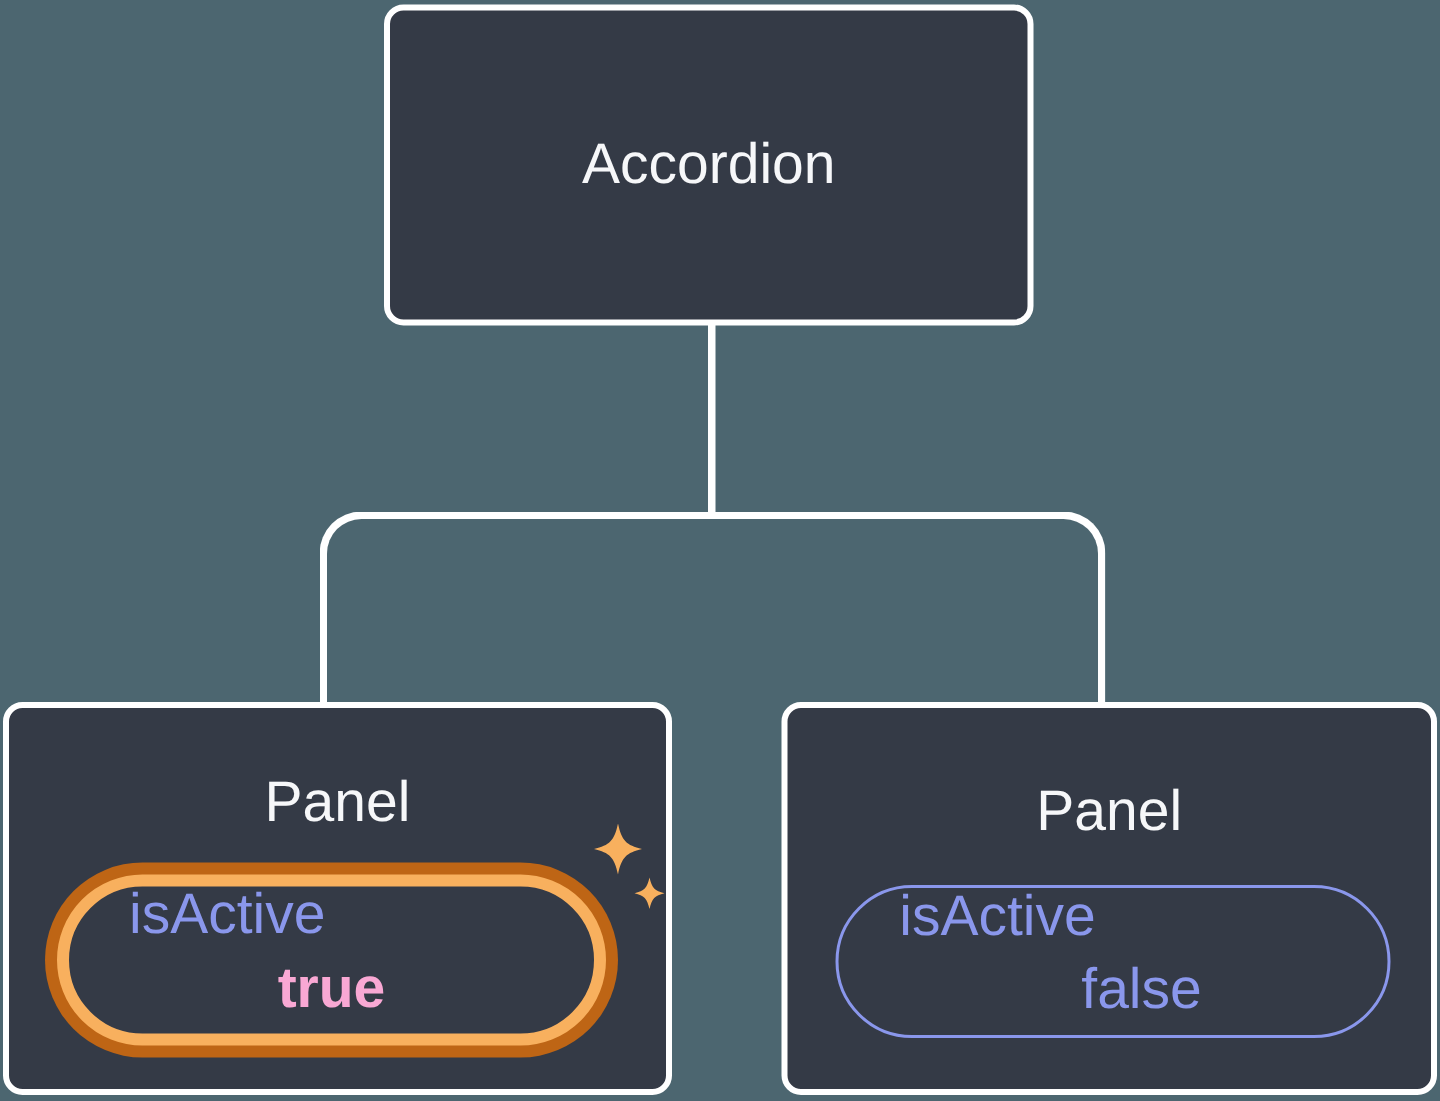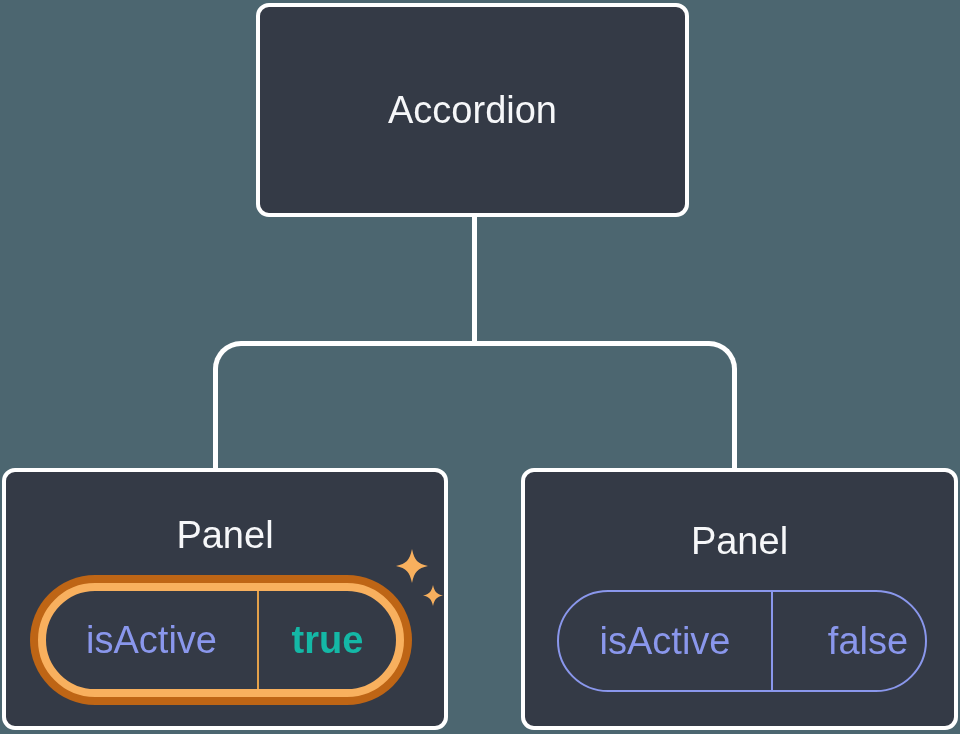--- a/index.html
+++ b/index.html
@@ -62,40 +62,41 @@
   .panel-title.right{top:50px;}
   
   .pill{
     position:absolute;
     box-sizing:border-box;
     display:flex;
     align-items:stretch;
     background:#343A46;
     border-radius:999px;
     overflow:hidden;
+    flex-direction:column;
   }
   .pill-active{
     left:32px;top:111px;
     width:366px;height:114px;
     border:8px solid #F8B05E;
     box-shadow:0 0 0 8px #BE6515;
   }
   .pill-inactive{
     left:32px;top:118px;
     width:370px;height:102px;
     border:2px solid #8A97EC;
   }
   .pill-cell{
     display:flex;align-items:center;justify-content:center;
     font-size:38px;
     line-height:38px;
     color:#8A97EC;
   }
   .pill-active .cell-name{width:211px;}
-  .pill-active .cell-value{flex:1;font-weight:700;color:#14b8a6;}
+  .pill-active .cell-value{flex:1;font-weight:700;color:#f9a8d4;}
   .pill-inactive .cell-name{width:212px;}
   .pill-inactive .cell-value{flex:1;padding-left:38px;}
   .pill-divider{width:2px;}
   .pill-active .pill-divider{background:#E3A04A;}
   .pill-inactive .pill-divider{background:#8A97EC;}
   
   .sparkles{
     position:absolute;
     left:384px;top:73px;
     width:56px;height:64px;

